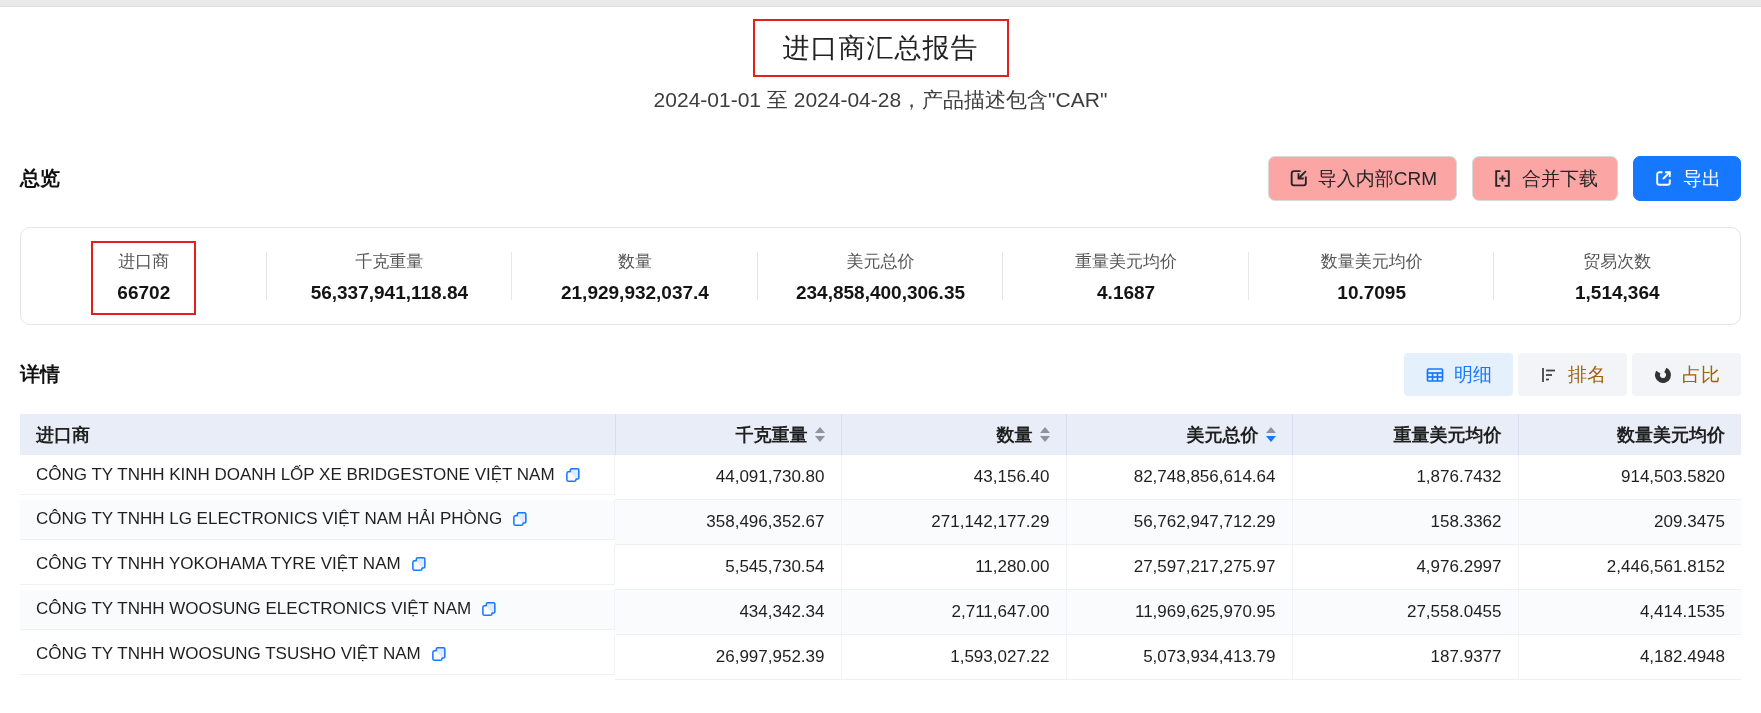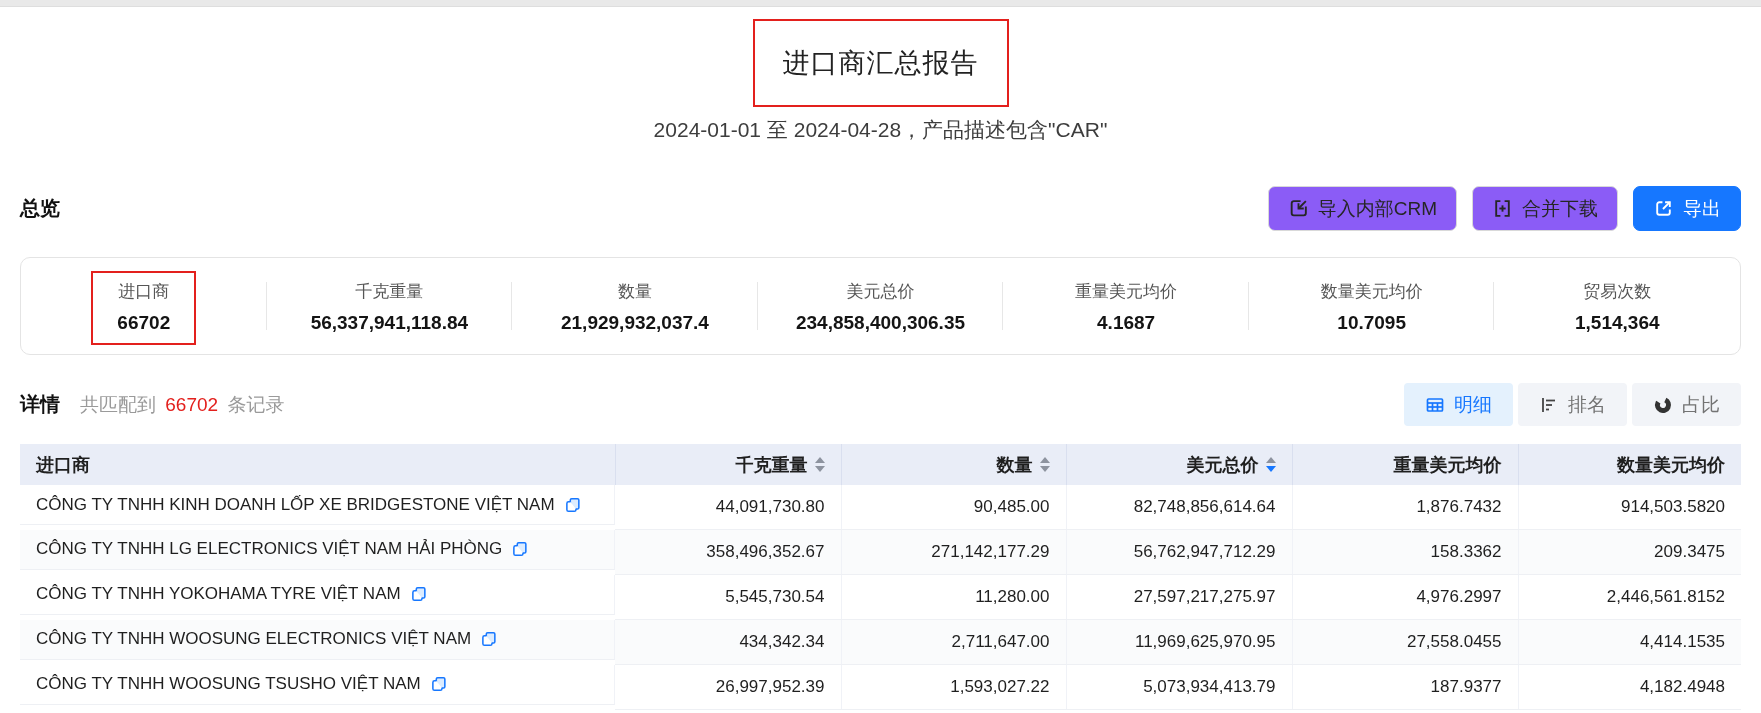--- a/index.html
+++ b/index.html
@@ -3,56 +3,56 @@
 <meta charset="utf-8">
 <style>
   * { box-sizing: border-box; margin: 0; padding: 0; }
   html,body { width:1761px; height:713px; background:#fff; overflow:hidden;
     font-family:"Liberation Sans","DejaVu Sans",sans-serif; color:#222; }
 
   .top-strip { height:7px; background:#e9e9e9; border-bottom:1px solid #dedede; }
 
   
   .page-header { text-align:center; padding-top:12px; }
-  .title-box { display:inline-block; border:2px solid #e3201d; padding:24px 28px;
+  .title-box { display:inline-block; border:2px solid #e3201d; padding:9px 28px;
     font-size:27px; font-weight:500; color:#222; letter-spacing:1px; }
   .subtitle { margin-top:9px; font-size:21px; color:#3d3d3d; }
 
   
   .section-row { display:flex; align-items:center; justify-content:space-between;
     padding:0 20px; }
   .overview-row { margin-top:42px; }
   .section-heading { font-size:20px; font-weight:bold; color:#111; }
   .btn-group { display:flex; gap:15px; }
   .btn { display:inline-flex; align-items:center; gap:9px; height:45px; padding:0 19px;
-    background:#8b5cf6; border:1px solid #d9d9d9; border-radius:7px; font-size:19px;
+    background:#fca5a5; border:1px solid #d9d9d9; border-radius:7px; font-size:19px;
     color:#262626; cursor:pointer; white-space:nowrap; }
   .btn svg { flex:0 0 auto; }
   .btn.primary { background:#1677ff; border-color:#1677ff; color:#fff;align-items:center; }
 
   
   .stats-card { margin:26px 20px 0; height:98px; border:1px solid #e4e4e4;
     border-radius:10px; display:flex; align-items:center; }
   .stat { flex:1 1 0; text-align:center; position:relative; padding-top:2px; }
   .stat:not(:last-child)::after { content:""; position:absolute; right:0; top:50%;
     transform:translateY(-50%); width:1px; height:48px; background:#e7e7e7; }
   .stat-inner { display:inline-block; position:relative; }
   .stat-label { font-size:17px; color:#565656; margin-bottom:9px; }
   .stat-value { font-size:19px; font-weight:600; color:#141414; }
   .stat.highlight .stat-inner::before { content:""; position:absolute;
     top:-9px; bottom:-11px; left:-26px; right:-26px; border:2px solid #e3201d; }
 
   
   .detail-row { margin-top:28px; }
-  .detail-left { display:flex; align-items:flex-end; gap:20px; }
+  .detail-left { display:flex; align-items:flex-end; gap:12px; }
   .match-text { font-size:19px; color:#9a9a9a; }
   .match-count { color:#e3201d; padding:0 4px; }
   .tab-group { display:flex; gap:5px;margin-left:18px; }
   .tab { display:inline-flex; align-items:center; gap:9px; height:43px; padding:0 21px;
-    background:#f2f4f8; border-radius:4px; font-size:19px; color:#737373; cursor:pointer; }
+    background:#f2f4f8; border-radius:4px; font-size:19px; color:#a16207; cursor:pointer; }
   .tab.active { background:#e4f1fd; color:#1677ff; }
 
   
   table { width:1721px; margin:18px 20px 0; border-collapse:collapse; table-layout:fixed; }
   thead th { background:#e9edf7; height:41px; font-size:18px; font-weight:bold;
     color:#1f1f1f; padding:0 16px; border-right:1px solid #d9dfef; }
   thead th:last-child { border-right:none; }
   th.c-name { text-align:left; }
   th.c-num, td.c-num { text-align:right; }
   .th-flex { display:flex; align-items:center; justify-content:flex-end; gap:7px; }
@@ -154,25 +154,20 @@
     <div class="stat-inner">
       <div class="stat-label">贸易次数</div>
       <div class="stat-value">1,514,364</div>
     </div>
   </div>
   </div>
 
 <div class="section-row detail-row">
   <div class="detail-left">
     <div class="section-heading">详情</div>
-    <div class="match-text">
-      <span>共匹配到</span>
-      <span class="match-count">66702</span>
-      <span>条记录</span>
-    </div>
   </div>
   <div class="tab-group">
     <div class="tab active">
       <svg width="20" height="20" viewBox="0 0 20 20" fill="none" stroke="#1677ff" stroke-width="1.7">
         <rect x="2.5" y="4" width="15" height="12" rx="1"></rect>
         <path d="M2.5 8 H17.5"></path>
           <path d="M2.5 12 H17.5"></path>
         <path d="M7.5 8 V16"></path>
           <path d="M12.5 8 V16"></path>
       </svg>
@@ -254,21 +249,21 @@
   <tbody>
       <tr>
     <td class="c-name">
       <span>CÔNG TY TNHH KINH DOANH LỐP XE BRIDGESTONE VIỆT NAM</span>
       <svg class="copy-ic" width="18" height="18" viewBox="0 0 20 20" fill="none" stroke="#1677ff" stroke-width="1.7">
         <rect x="7" y="3" width="9.5" height="11.5" rx="1.5" fill="#dcecff"></rect>
         <path d="M7 6.5 H5 A1.8 1.8 0 0 0 3.2 8.3 V15.2 A1.8 1.8 0 0 0 5 17 H11.5 A1.8 1.8 0 0 0 13.3 15.2 V14.5" fill="#ffffff"></path>
       </svg>
     </td>
   <td class="c-num">44,091,730.80</td>
-        <td class="c-num">90,485.00</td>
+        <td class="c-num">43,156.40</td>
         <td class="c-num">82,748,856,614.64</td>
         <td class="c-num">1,876.7432</td>
         <td class="c-num">914,503.5820</td>
       </tr>
       <tr>
     <td class="c-name">
       <span>CÔNG TY TNHH LG ELECTRONICS VIỆT NAM HẢI PHÒNG</span>
       <svg class="copy-ic" width="18" height="18" viewBox="0 0 20 20" fill="none" stroke="#1677ff" stroke-width="1.7">
         <rect x="7" y="3" width="9.5" height="11.5" rx="1.5" fill="#dcecff"></rect>
         <path d="M7 6.5 H5 A1.8 1.8 0 0 0 3.2 8.3 V15.2 A1.8 1.8 0 0 0 5 17 H11.5 A1.8 1.8 0 0 0 13.3 15.2 V14.5" fill="#ffffff"></path>

